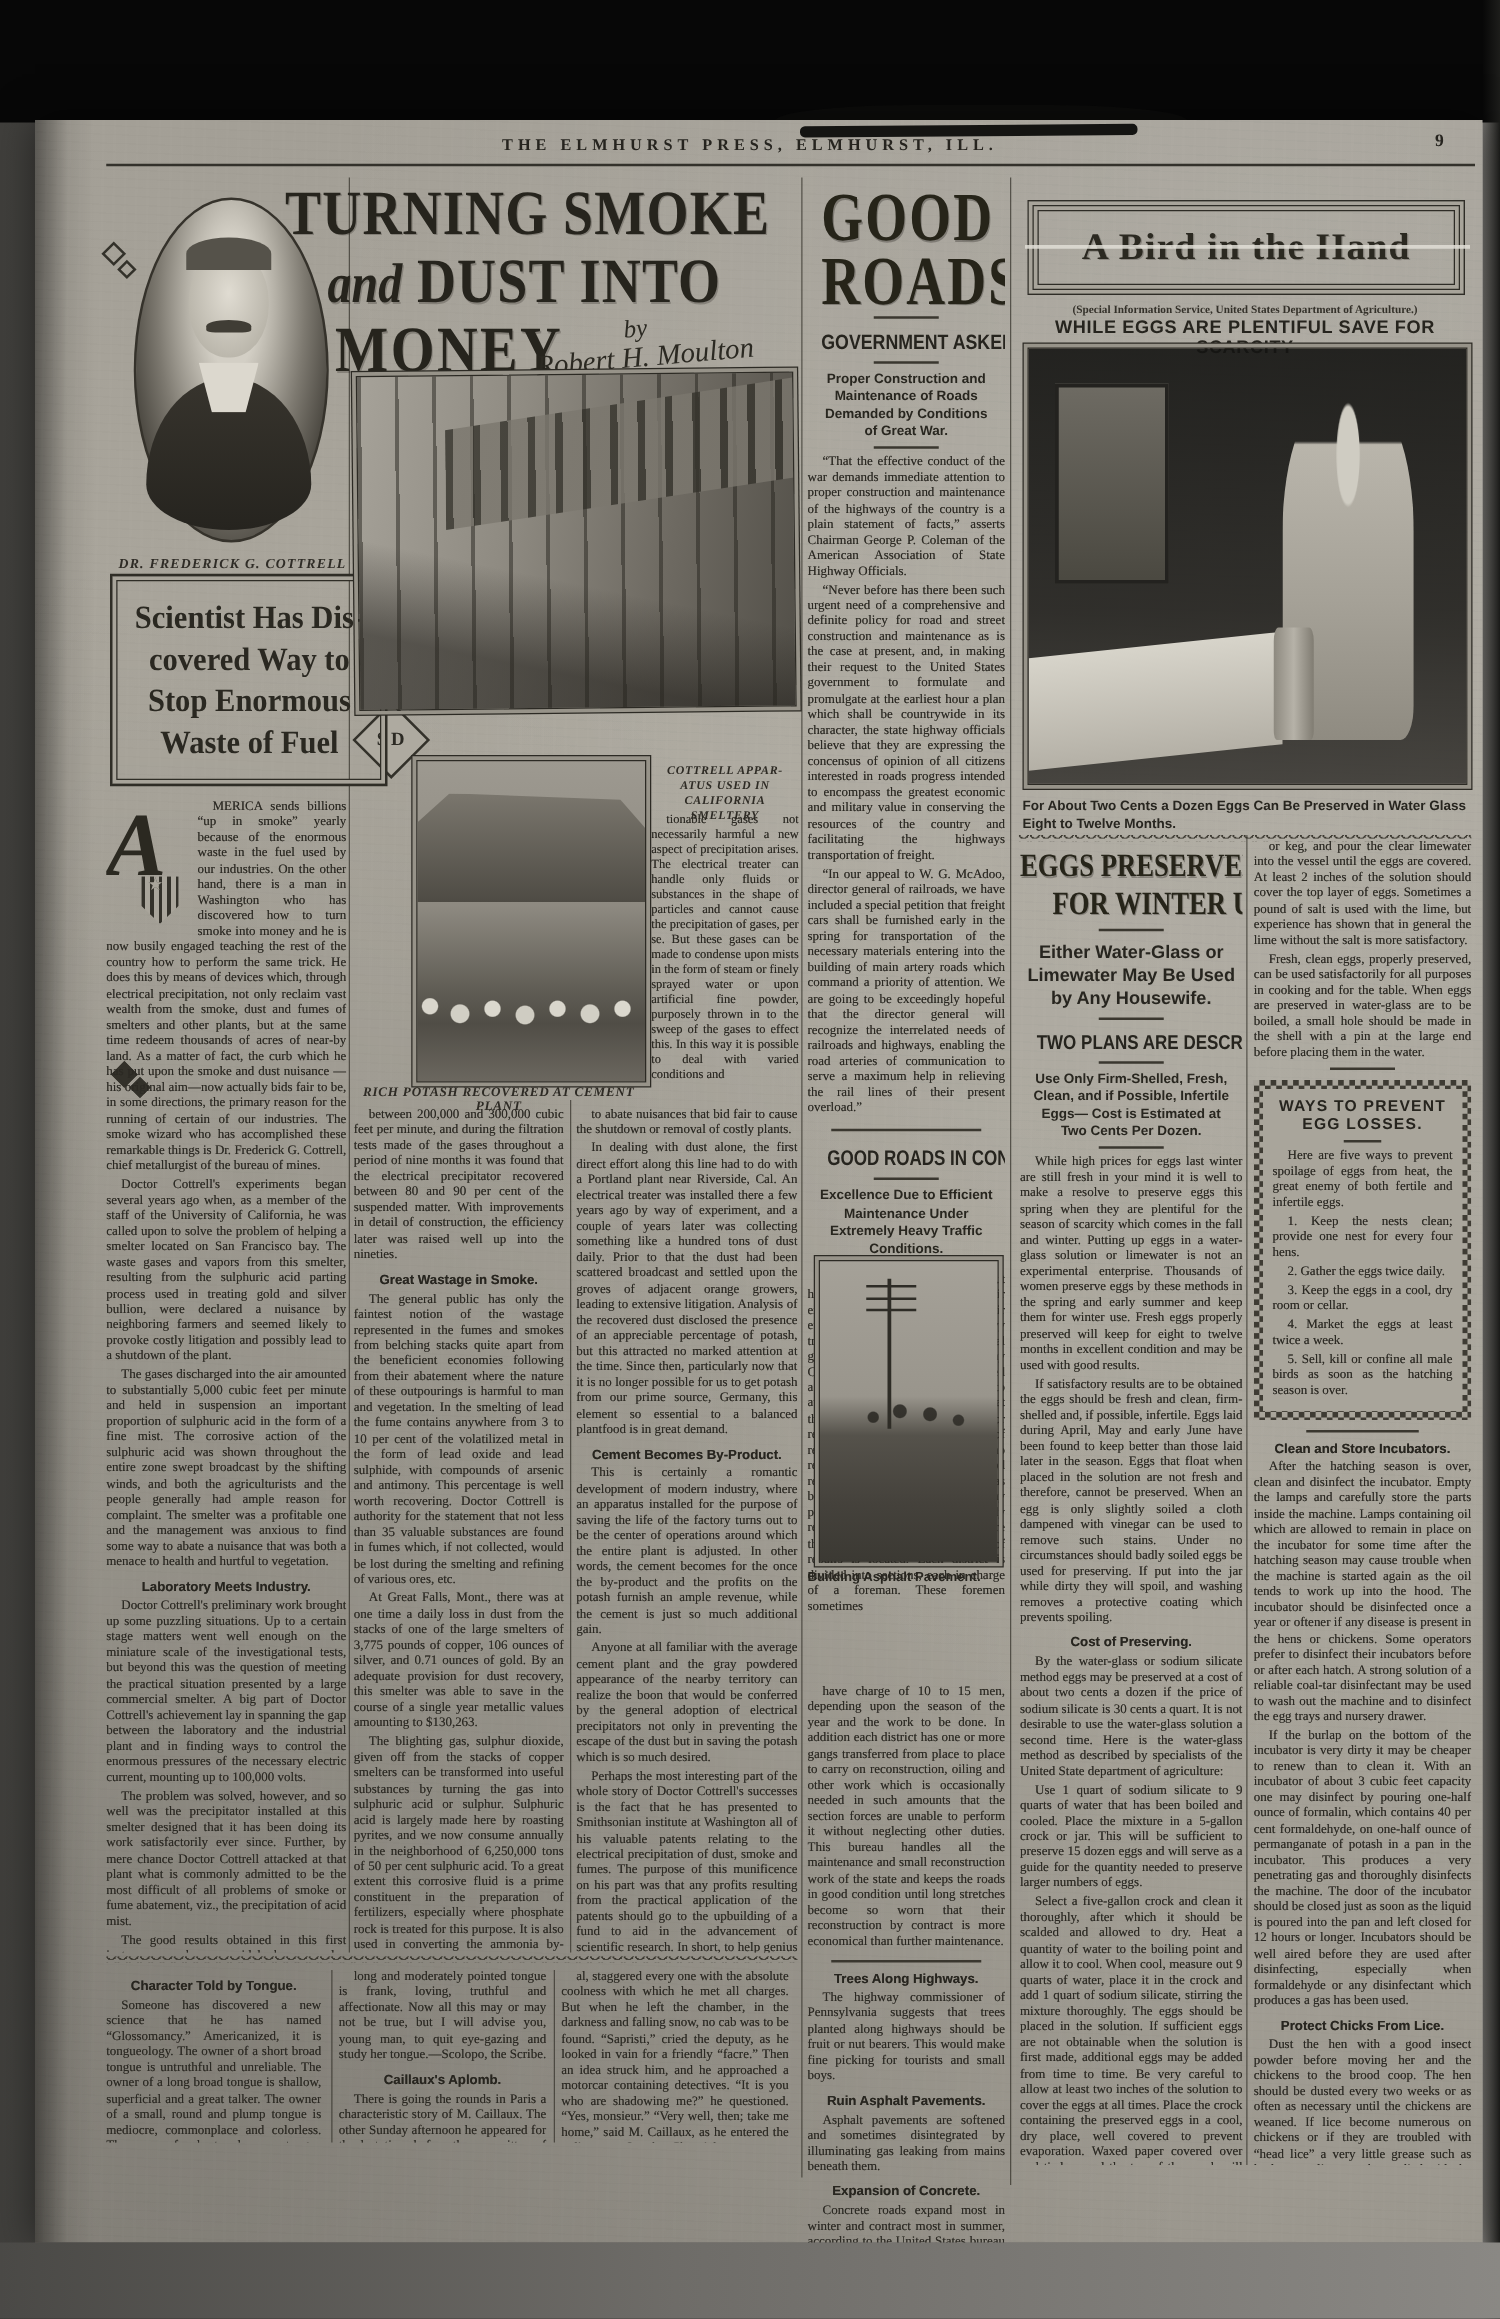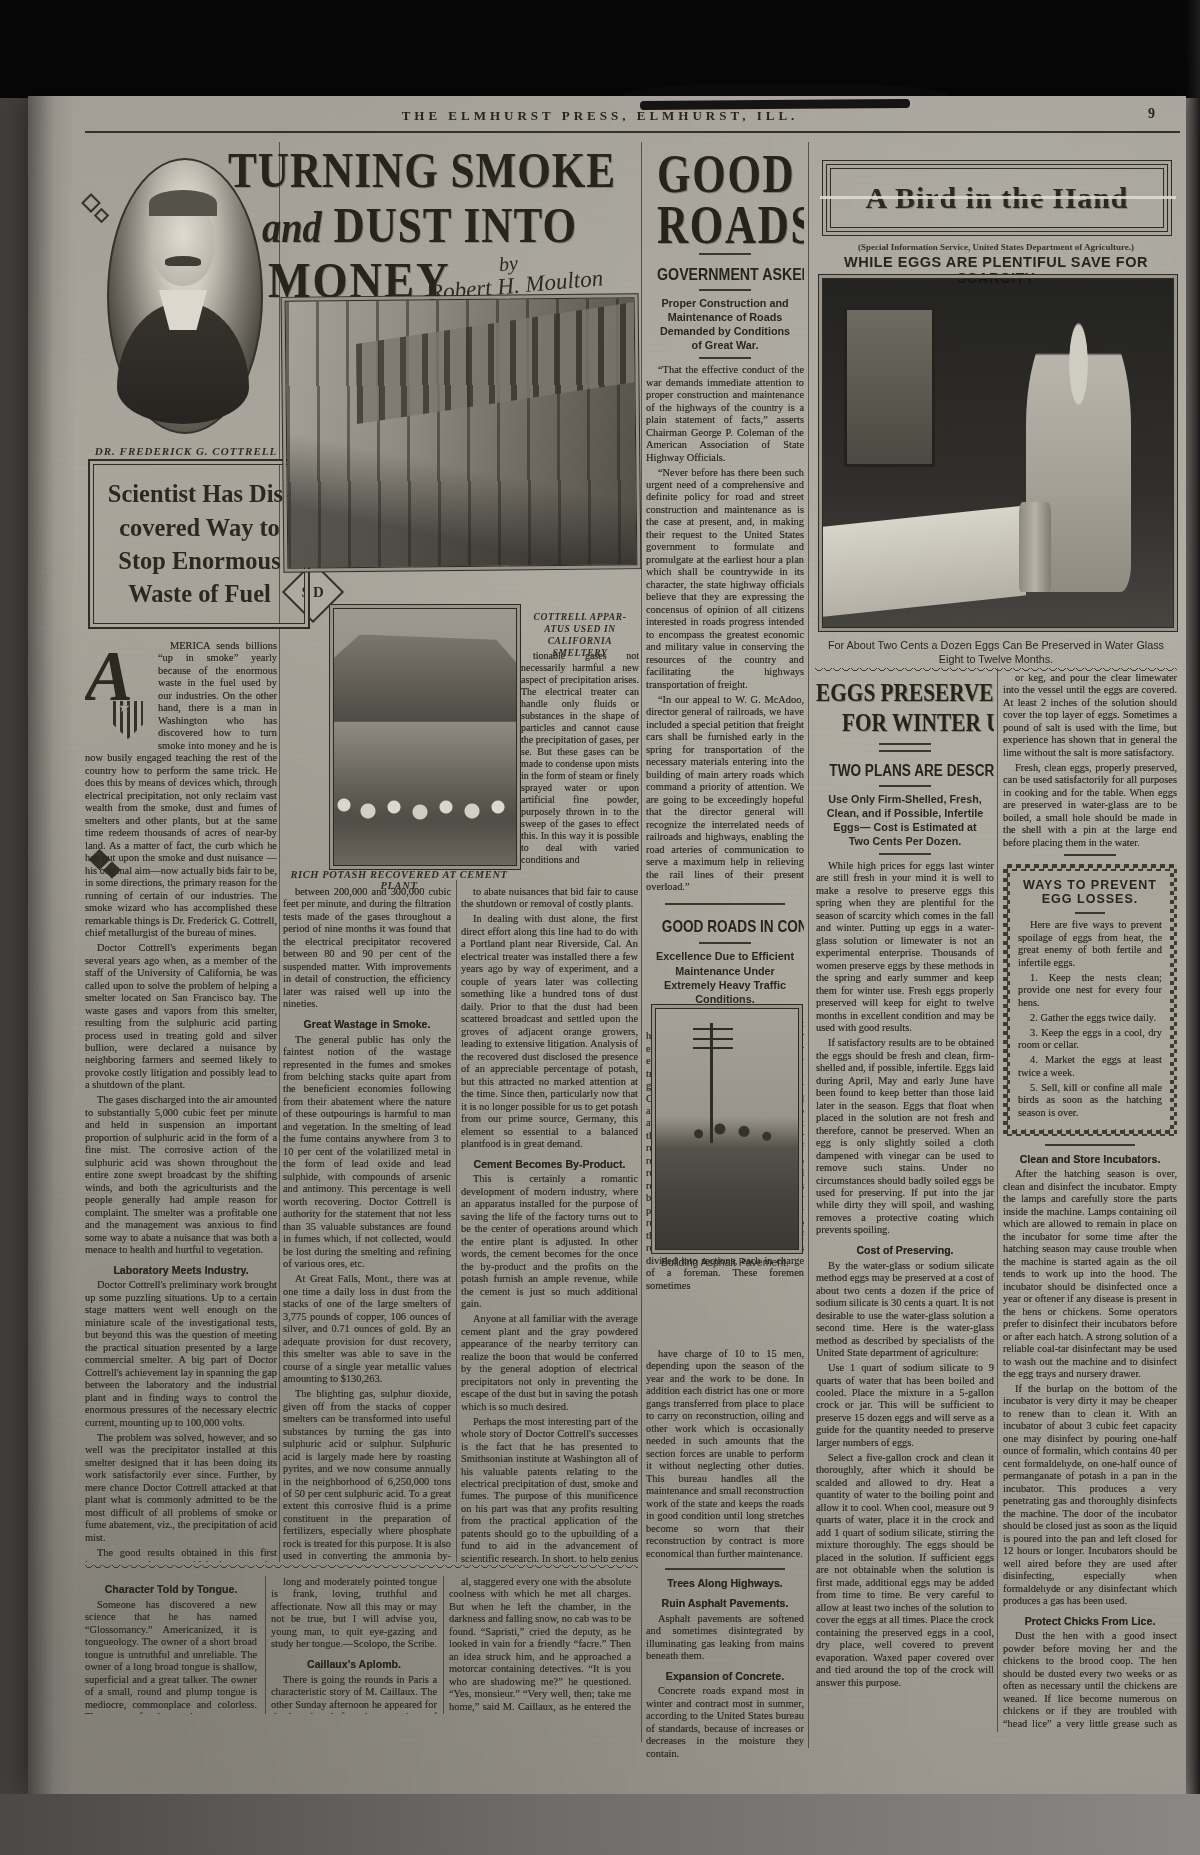--- a/index.html
+++ b/index.html
@@ -106,21 +106,21 @@
       linear-gradient(180deg, rgba(20,20,18,.9) 0%, rgba(34,33,30,.9) 60%, rgba(52,50,46,.85) 100%);}
   .ph4 .window{position:absolute;left:6%;top:8%;width:26%;height:46%;background:linear-gradient(180deg,#6e6b63,#4a4840);box-shadow:inset 0 0 0 3px #23221f;}
   .ph4 .woman{position:absolute;right:12%;top:10%;width:30%;height:80%;
     background:radial-gradient(ellipse at 50% 18%, #cfccc2 0 12%, transparent 13%),
       linear-gradient(180deg,transparent 14%, #b9b5ab 15%, #a5a197 60%, #8f8b81 100%);
     border-radius:40% 40% 10% 10%;}
   .ph4 .table{position:absolute;left:0;bottom:6%;width:58%;height:26%;background:linear-gradient(180deg,#d7d4ca,#b4b0a6);transform:skewY(-6deg);}
   .ph4 .crock{position:absolute;left:56%;bottom:10%;width:9%;height:26%;background:linear-gradient(90deg,#8d897f,#b6b2a8,#807c72);border-radius:12% 12% 8% 8%;}
 
   .cap-italic{font-style:italic;font-weight:bold;letter-spacing:.6px;color:#2e2b25;text-align:center;}
-  .cap-bold{font-family:"Liberation Sans",sans-serif;font-weight:normal;color:#27251f;text-align:center;}
+  .cap-bold{font-family:"Liberation Sans",sans-serif;font-weight:bold;color:#27251f;text-align:left;}
 
   
   .gr-display{font-weight:bold;font-size:50px;letter-spacing:2px;color:#262419;text-align:center;
     transform:scale(.86,1.1);transform-origin:50% 0;white-space:nowrap;line-height:1.02;
     text-shadow:1px 1px 0 rgba(30,28,22,.3);}
   .gr-govt{font-family:"Liberation Sans",sans-serif;font-weight:bold;font-size:16.5px;text-align:center;
     transform:scaleX(.86);transform-origin:50% 50%;white-space:nowrap;margin:10px 0 2px;color:#26241e;}
   .deck{font-family:"Liberation Sans",sans-serif;font-weight:bold;font-size:10.8px;line-height:1.3;
     text-align:center;margin:5px 8px;color:#28261f;}
   .gr-sub{font-family:"Liberation Sans",sans-serif;font-weight:bold;font-size:17px;text-align:center;
@@ -309,20 +309,21 @@
   </div>
   <div class="cap-bold" style="position:absolute;left:646px;top:1256px;width:158px;font-size:10.5px;">Building Asphalt Pavement.</div>
 
   <div class="col" style="left:646px;top:1348px;width:158px;height:468px;">
     <div>
       <p class="bp t-p">have charge of 10 to 15 men, depending upon the season of the year and the work to be done.  In addition each district has one or more gangs transferred from place to place to carry on reconstruction, oiling and other work which is occasionally needed in such amounts that the section forces are unable to perform it without neglecting other duties.  This bureau handles all the maintenance and small reconstruction work of the state and keeps the roads in good condition until long stretches become so worn that their reconstruction by contract is more economical than further maintenance.</p>
     </div>
     <div class="shortrule" style="width:120px;margin-top:8px;"></div>
     <div>
       <p class="bp t-h">Trees Along Highways.</p>
+        <p class="bp t-p">The highway commissioner of Pennsylvania suggests that trees planted along highways should be fruit or nut bearers.  This would make fine picking for tourists and small boys.</p>
         <p class="bp t-h">Ruin Asphalt Pavements.</p>
         <p class="bp t-p">Asphalt pavements are softened and sometimes disintegrated by illuminating gas leaking from mains beneath them.</p>
         <p class="bp t-h">Expansion of Concrete.</p>
         <p class="bp t-p">Concrete roads expand most in winter and contract most in summer, according to the United States bureau of standards, because of increases or decreases in the moisture they contain.</p>
     </div>
   </div>
 
   <div class="bird-box">
     <div class="bird-title">A Bird in the Hand</div>
   </div>
@@ -336,20 +337,21 @@
     <div class="table"></div>
     <div class="crock"></div>
   </div>
   <div class="cap-bold" style="position:absolute;left:818px;top:638px;width:356px;font-size:10.8px;line-height:1.3;">For About Two Cents a Dozen Eggs Can Be Preserved in Water Glass Eight to Twelve Months.</div>
   <div class="wavy" style="left:815px;top:668px;width:362px;"></div>
 
   <div class="col" style="left:816px;top:678px;width:178px;height:1054px;">
     <div class="eggs-display">EGGS PRESERVED</div>
     <div class="eggs-display l2">FOR WINTER USE</div>
     <div class="shortrule"></div>
+    <div class="eggs-deck">Either Water-Glass or Limewater May Be Used by Any Housewife.</div>
     <div class="shortrule"></div>
     <div class="twoplans">TWO PLANS ARE DESCRIBED</div>
     <div class="shortrule"></div>
     <div class="deck">Use Only Firm-Shelled, Fresh, Clean, and if Possible, Infertile Eggs— Cost is Estimated at Two Cents Per Dozen.</div>
     <div class="shortrule"></div>
     <div>
       <p class="bp t-p">While high prices for eggs last winter are still fresh in your mind it is well to make a resolve to preserve eggs this spring when they are plentiful for the season of scarcity which comes in the fall and winter.  Putting up eggs in a water-glass solution or limewater is not an experimental enterprise.  Thousands of women preserve eggs by these methods in the spring and early summer and keep them for winter use.  Fresh eggs properly preserved will keep for eight to twelve months in excellent condition and may be used with good results.</p>
         <p class="bp t-p">If satisfactory results are to be obtained the eggs should be fresh and clean, firm-shelled and, if possible, infertile.  Eggs laid during April, May and early June have been found to keep better than those laid later in the season.  Eggs that float when placed in the solution are not fresh and therefore, cannot be preserved.  When an egg is only slightly soiled a cloth dampened with vinegar can be used to remove such stains.  Under no circumstances should badly soiled eggs be used for preserving.  If put into the jar while dirty they will spoil, and washing removes a protective coating which prevents spoiling.</p>
         <p class="bp t-h">Cost of Preserving.</p>
         <p class="bp t-p">By the water-glass or sodium silicate method eggs may be preserved at a cost of about two cents a dozen if the price of sodium silicate is 30 cents a quart.  It is not desirable to use the water-glass solution a second time. Here is the water-glass method as described by specialists of the United State department of agriculture:</p>

